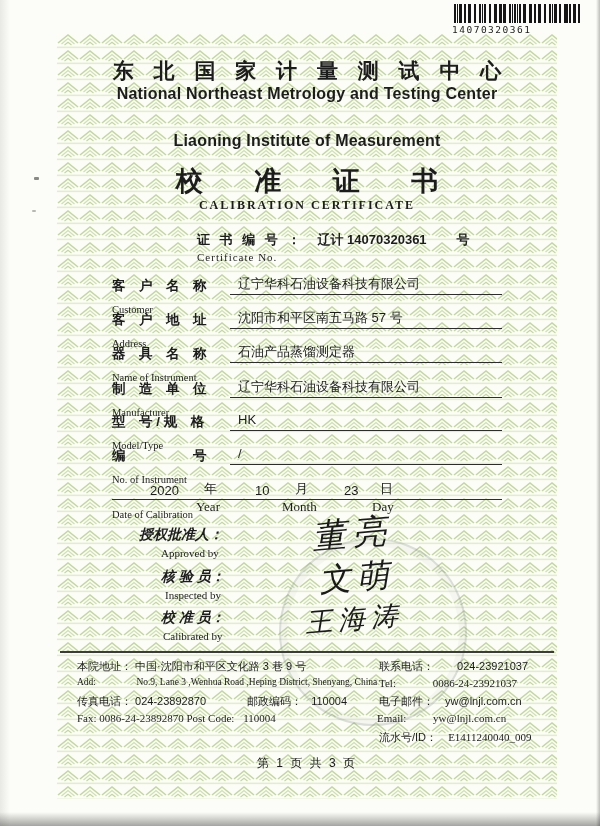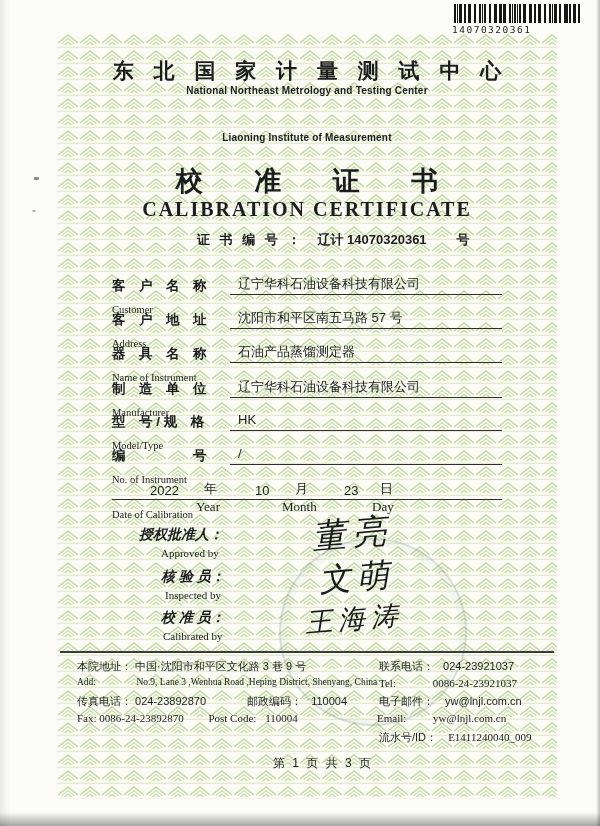--- a/index.html
+++ b/index.html
@@ -25,23 +25,23 @@
   .barcode-num{font-size:9.5px;letter-spacing:1.5px;color:#222;margin-top:1px;
     font-family:"DejaVu Sans Mono",monospace;}
 
   
   .cert{position:absolute;left:57px;top:33px;width:500px;height:766px;}
   .cert svg.bgpat{position:absolute;left:0;top:0;z-index:0;}
   .cert .content{position:absolute;left:0;top:0;width:100%;height:100%;z-index:1;}
 
   .center{position:absolute;left:0;width:100%;text-align:center;}
   .org-cn{font-size:21px;font-weight:bold;letter-spacing:7px;text-indent:7px;}
-  .org-en{font-size:10px;font-weight:bold;letter-spacing:.2px;}
+  .org-en{font-size:16px;font-weight:bold;letter-spacing:.2px;}
   .title-cn{font-size:27px;font-weight:bold;letter-spacing:22px;text-indent:22px;}
-  .title-en{font-family:"Liberation Serif",serif;font-size:20px;font-weight:bold;letter-spacing:2px;}
+  .title-en{font-family:"Liberation Serif",serif;font-size:12px;font-weight:bold;letter-spacing:2px;}
 
   .certno{position:absolute;left:140px;top:198px;font-size:13px;}
   .certno .cn{font-weight:bold;letter-spacing:3px;}
   .certno .val{font-weight:bold;margin-left:14px;}
   .certno .suffix{font-weight:bold;margin-left:30px;}
   .certno .en{font-family:"Liberation Serif",serif;font-size:11px;margin-top:2px;letter-spacing:1px;}
 
   
   .frow{position:absolute;left:55px;width:390px;}
   .frow .top{display:flex;align-items:flex-end;}
@@ -62,21 +62,21 @@
   .stamp{position:absolute;left:222px;top:505px;width:184px;height:184px;border-radius:50%;
     border:2.5px solid rgba(130,140,135,.28);
     box-shadow:inset 0 0 0 6px rgba(150,160,150,.07);}
 
   
   .footline{position:absolute;left:3px;top:618px;width:494px;height:2px;background:#3c3c3c;}
   .fitem{position:absolute;font-size:11px;white-space:nowrap;}
   .fitem .l{font-weight:normal;}
   .fitem.en{font-family:"Liberation Serif",serif;}
   .fitem.en .l{font-weight:normal;}
-  .pagefoot{position:absolute;left:16px;width:100%;top:722px;text-align:center;
+  .pagefoot{position:absolute;left:0;width:100%;top:722px;text-align:center;
     font-size:12px;letter-spacing:2px;}
 </style>
 </head>
 <body>
 
 <div class="scan">
 
   <div class="barcode-wrap">
     <div class="barcode"></div>
     <div class="barcode-num">14070320361</div>
@@ -100,20 +100,21 @@
 
       <div class="center org-cn" style="top:24px">东 北 国 家 计 量 测 试 中 心</div>
       <div class="center org-en" style="top:52px">National Northeast Metrology and Testing Center</div>
       <div class="center org-en" style="top:99px">Liaoning Institute of Measurement</div>
 
       <div class="center title-cn" style="top:130px">校 准 证 书</div>
       <div class="center title-en" style="top:165px">CALIBRATION  CERTIFICATE</div>
 
       <div class="certno">
         <span class="cn">证 书 编 号 ：</span><span class="val">辽计 14070320361</span><span class="suffix">号</span>
+        <div class="en">Certificate  No.</div>
       </div>
 
       <div class="frow" style="top:242px">
         <div class="top">
             <span class="lab">客　户　名　称</span>
           <span class="val">辽宁华科石油设备科技有限公司</span>
           </div>
         <div class="en">Customer</div>
       </div>
       <div class="frow" style="top:276px">
@@ -148,21 +149,21 @@
         <div class="top">
             <span class="lab">编　　　　　号</span>
           <span class="val">/</span>
           </div>
         <div class="en">No. of Instrument</div>
       </div>
 
       <div class="frow" style="top:447px">
         <div class="top">
           <span class="val dateval" style="height:18px">
-            <span style="left:38px">2022</span>
+            <span style="left:38px">2020</span>
             <span style="left:92px">年</span>
             <span style="left:143px">10</span>
             <span style="left:183px">月</span>
             <span style="left:232px">23</span>
             <span style="left:268px">日</span>
             <span class="date-sub" style="left:84px">Year</span>
             <span class="date-sub" style="left:170px">Month</span>
             <span class="date-sub" style="left:260px">Day</span>
           </span>
         </div>
@@ -195,27 +196,27 @@
       </div>
       <div class="fitem" style="left:20px;top:661px">
         <span class="l">传真电话：</span>
         <span>024-23892870</span>
         <span class="l" style="margin-left:38px">邮政编码：</span>
         <span style="margin-left:6px">110004</span>
       </div>
       <div class="fitem en" style="left:20px;top:679px">
         <span class="l">Fax:</span>
         <span style="">0086-24-23892870</span>
-        <span style="margin-left:22px">Post Code:</span>
+        <span style="">Post Code:</span>
         <span style="margin-left:6px">110004</span>
       </div>
 
       <div class="fitem" style="left:322px;top:626px">
         <span class="l">联系电话：</span>
-        <span style="margin-left:6px">024-23921037</span>
+        <span style="margin-left:20px">024-23921037</span>
       </div>
       <div class="fitem en" style="left:322px;top:644px">
         <span class="l">Tel:</span>
         <span style="margin-left:34px">0086-24-23921037</span>
       </div>
       <div class="fitem" style="left:322px;top:661px">
         <span class="l">电子邮件：</span>
         <span style="margin-left:8px">yw@lnjl.com.cn</span>
       </div>
       <div class="fitem en" style="left:320px;top:679px">

